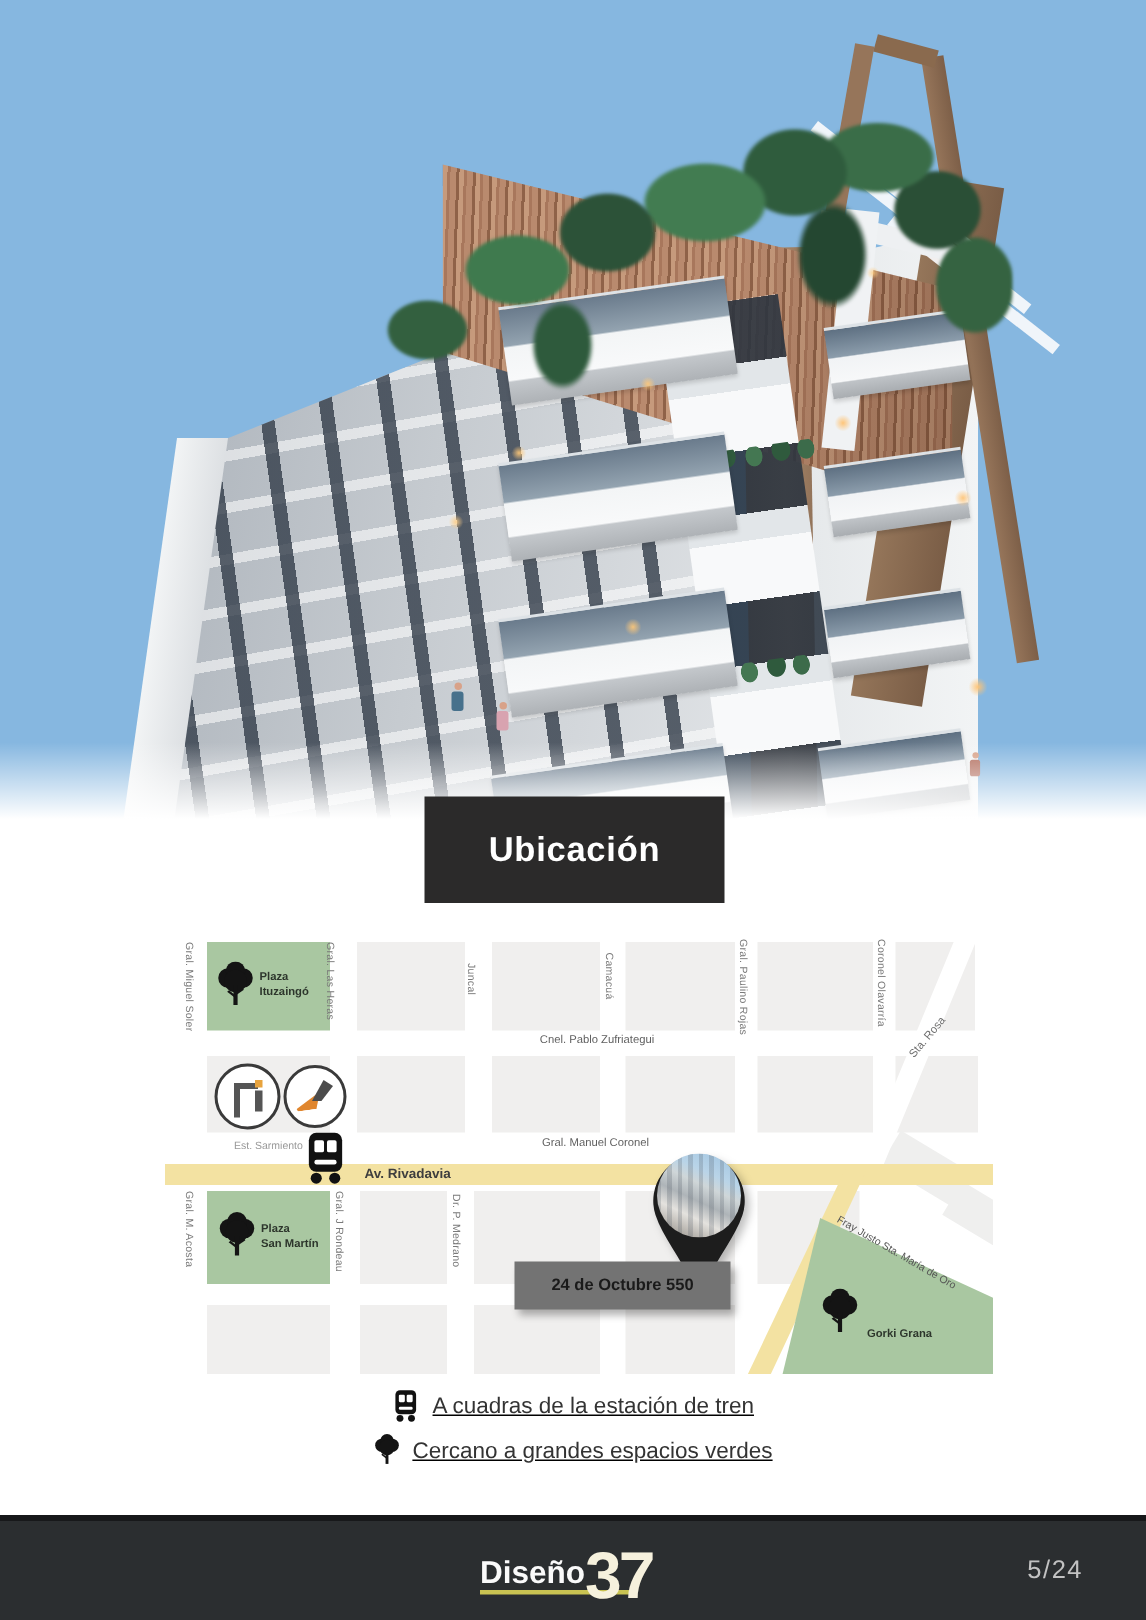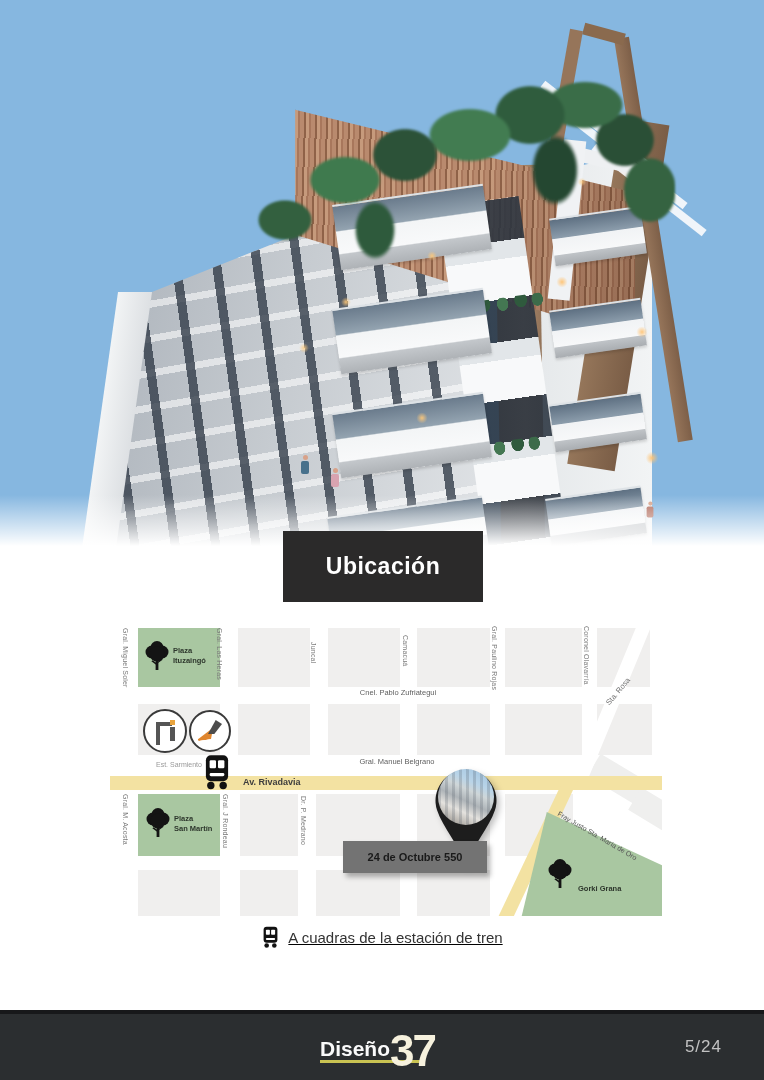--- a/index.html
+++ b/index.html
@@ -258,21 +258,21 @@
   <div class="vlabel" style="left:106px;top:10px;">Gral. Las Heras</div>
   <div class="vlabel" style="left:200px;top:24px;">Juncal</div>
   <div class="vlabel" style="left:292px;top:17px;">Camacuá</div>
   <div class="vlabel" style="left:381px;top:8px;">Gral. Paulino Rojas</div>
   <div class="vlabel" style="left:473px;top:8px;">Coronel Olavarría</div>
   <div class="vlabel" style="left:12px;top:176px;">Gral. M. Acosta</div>
   <div class="vlabel" style="left:112px;top:176px;">Gral. J Rondeau</div>
   <div class="vlabel" style="left:190px;top:178px;">Dr. P. Medrano</div>
 
   <div class="hlabel" style="left:213px;top:70px;width:150px;text-align:center;">Cnel. Pablo Zufriategui</div>
-  <div class="hlabel" style="left:212px;top:139px;width:150px;text-align:center;">Gral. Manuel Belgrano</div>
+  <div class="hlabel" style="left:212px;top:139px;width:150px;text-align:center;">Gral. Manuel Coronel</div>
   <div class="rivadavia-label">Av. Rivadavia</div>
 
   <div class="hlabel" style="left:494px;top:83px;transform:rotate(-50deg);transform-origin:0 0;font-size:7.5px;color:#6e6e6e;">Sta. Rosa</div>
   <div class="hlabel" style="left:450px;top:192px;width:112px;transform:rotate(30deg);transform-origin:0 0;font-size:7px;color:#565656;">Fray Justo Sta. María de Oro</div>
 
   <div class="hlabel" style="left:46px;top:143px;font-size:7px;color:#999999;">Est. Sarmiento</div>
   <svg style="position:absolute;left:92px;top:136px;" width="30" height="37" viewBox="0 0 24 30">
     <rect x="3" y="1" width="18" height="21" rx="4" fill="#111111"></rect>
     <rect x="6" y="5" width="5.2" height="6.5" rx="1" fill="#ffffff"></rect>
     <rect x="12.8" y="5" width="5.2" height="6.5" rx="1" fill="#ffffff"></rect>
@@ -305,20 +305,31 @@
     <svg width="19" height="23" viewBox="0 0 24 30">
       <rect x="3" y="1" width="18" height="21" rx="4" fill="#111111"></rect>
       <rect x="6" y="5" width="5.2" height="6.5" rx="1" fill="#ffffff"></rect>
       <rect x="12.8" y="5" width="5.2" height="6.5" rx="1" fill="#ffffff"></rect>
       <rect x="6" y="15.5" width="12" height="2.6" rx="1.2" fill="#ffffff"></rect>
       <circle cx="7" cy="25.5" r="3" fill="#111111"></circle>
       <circle cx="17" cy="25.5" r="3" fill="#111111"></circle>
     </svg>
     <span class="txt">A cuadras de la estación de tren</span>
   </div>
+  <div class="feat">
+    <svg width="18" height="22" viewBox="0 0 26 32">
+      <circle cx="8" cy="11" r="6.5" fill="#141414"></circle>
+        <circle cx="18" cy="11" r="6.5" fill="#141414"></circle>
+      <circle cx="13" cy="6.5" r="6.5" fill="#141414"></circle>
+        <circle cx="13" cy="13" r="7.5" fill="#141414"></circle>
+      <rect x="11.6" y="16" width="2.8" height="13" fill="#141414"></rect>
+      <path d="M12.4 24 L7.4 20.2 L8.7 19.2 L13 22.6 Z" fill="#141414"></path>
+    </svg>
+    <span class="txt">Cercano a grandes espacios verdes</span>
+  </div>
 </div>
 
 <div id="footer">
   <div id="brand">
     <span class="word">Diseño</span>
     <span class="num">37</span>
     <div class="underline"></div>
   </div>
   <div id="page-num">5/24</div>
 </div>

